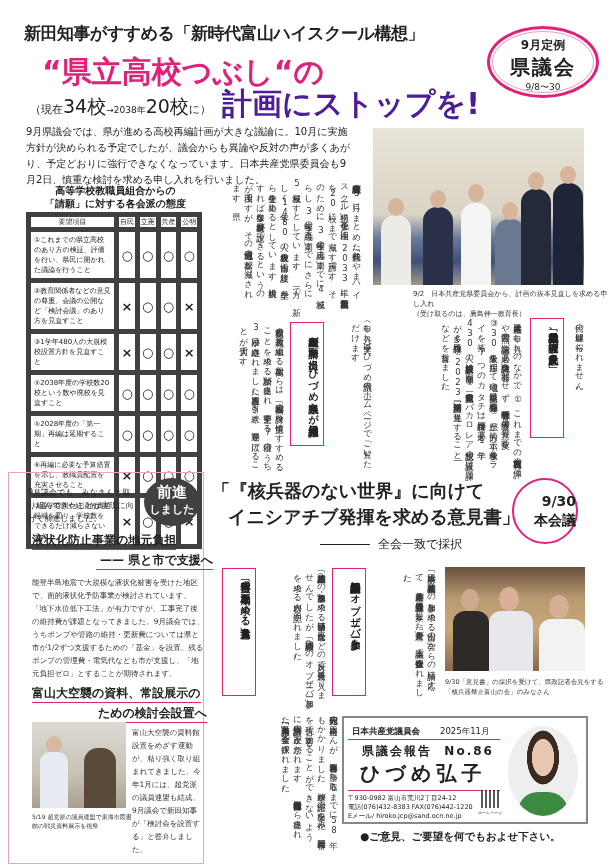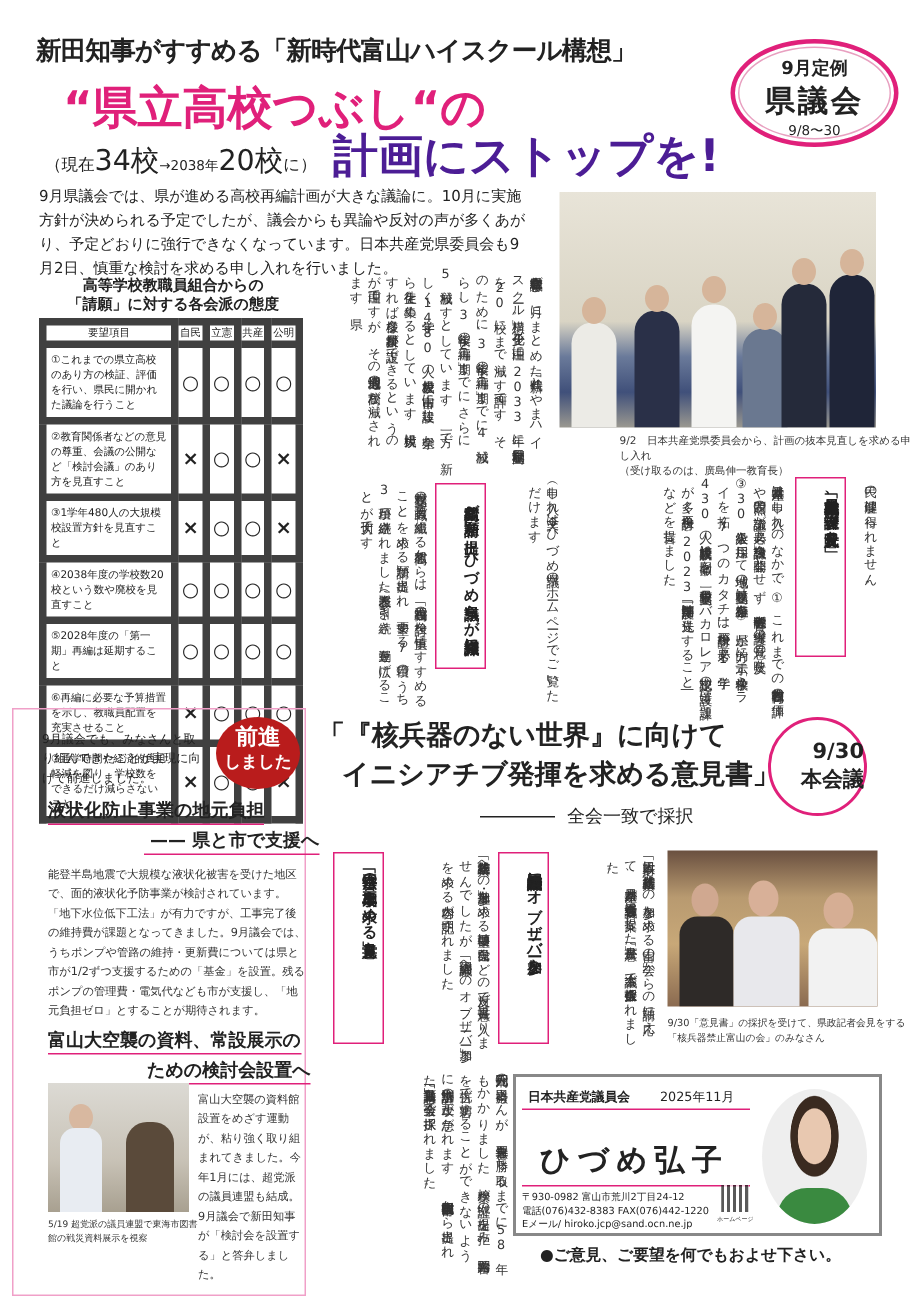--- a/index.html
+++ b/index.html
@@ -24,21 +24,21 @@
   table.stance td.item { padding: 3px 3px; line-height: 10px; width: 92px; }
   table.stance td.mark { text-align: center; font-size: 13px; font-weight: bold; width: 21px; }
   .photo1 { left: 373px; top: 128px; width: 211px; height: 157px; background: linear-gradient(180deg,#e8e4d8 0%,#d9d4c4 55%,#6a7a9a 70%,#40507a 85%,#9a9890 100%); overflow: hidden; }
   .photo1 .person { position: absolute; bottom: 0; width: 30px; border-radius: 14px 14px 0 0; }
   .photo1 .head { position: absolute; width: 16px; height: 18px; border-radius: 50%; background: #d6b59a; }
   .cap1 { left: 378px; top: 289px; font-size: 7px; line-height: 10px; color: #333; margin-left: 35px; }
   .vcol { font-size: 8.5px; line-height: 12px; color: #333; }
   .boxv { border: 1.5px solid #e0207a; padding: 6px 3px; font-weight: bold; font-size: 10px; line-height: 14px; }
   .sec2-frame { left: 8px; top: 472px; width: 196px; height: 392px; border: 1.5px solid #f0a0c8; }
   .sec2-intro { left: 28px; top: 486px; width: 110px; font-size: 8px; line-height: 13px; }
-  .zenshin { left: 144px; top: 478px; width: 56px; height: 48px; border-radius: 50%; background: #b91c1c; color: #fff; text-align: center; font-weight: bold; font-size: 13px; line-height: 17px; padding-top: 6px; font-family: Liberation Mono, monospace; }
+  .zenshin { left: 144px; top: 478px; width: 56px; height: 48px; border-radius: 50%; background: #404040; color: #fff; text-align: center; font-weight: bold; font-size: 13px; line-height: 17px; padding-top: 6px; }
   .zenshin span { display: block; font-size: 11px; }
   .h2a { left: 32px; top: 532px; font-size: 12px; font-weight: bold; border-bottom: 1.5px solid #e0207a; }
   .h2b { left: 96px; top: 552px; font-size: 12px; font-weight: bold; border-bottom: 1.5px solid #e0207a; padding-left: 4px; }
   .para2 { left: 32px; top: 576px; width: 172px; font-size: 7.5px; line-height: 13px; color: #333; }
   .h3a { left: 32px; top: 685px; font-size: 12px; font-weight: bold; border-bottom: 1.5px solid #e0207a; }
   .h3b { left: 94px; top: 705px; font-size: 12px; font-weight: bold; border-bottom: 1.5px solid #e0207a; padding-left: 4px; }
   .photo2 { left: 32px; top: 722px; width: 94px; height: 86px; background: linear-gradient(180deg,#dcdad4 0%,#c8c2b6 60%,#a8a090 100%); overflow: hidden; }
   .cap2 { left: 32px; top: 812px; width: 100px; font-size: 6px; line-height: 9px; color: #333; }
   .para3 { left: 132px; top: 726px; width: 70px; font-size: 7.5px; line-height: 13px; color: #333; }
   .h-nuke { left: 212px; top: 478px; font-size: 18px; font-weight: bold; line-height: 26px; color: #222; }
@@ -217,20 +217,21 @@
 </div>
 <div class="abs cap3">
   <div>9/30「意見書」の採択を受けて、県政記者会見をする</div>
   <div>「核兵器禁止富山の会」のみなさん</div>
 </div>
 
 <div class="abs card">
   <div class="org">日本共産党議員会</div>
   <div class="date">2025年11月</div>
   <div class="line" style="top:21px;"></div>
+  <div class="report"><span>県議会報告</span>&nbsp;&nbsp;<span>No.86</span></div>
   <div class="name">ひづめ弘子</div>
   <div class="line" style="top:72px;"></div>
   <div class="addr">
     <div>〒930-0982 富山市荒川2丁目24-12</div>
     <div>電話(076)432-8383 FAX(076)442-1220</div>
     <div>Eメール/ hiroko.jcp@sand.ocn.ne.jp</div>
   </div>
   <div class="qr"></div>
   <div class="qrlabel">ホームページ</div>
   <div class="portrait"></div>

